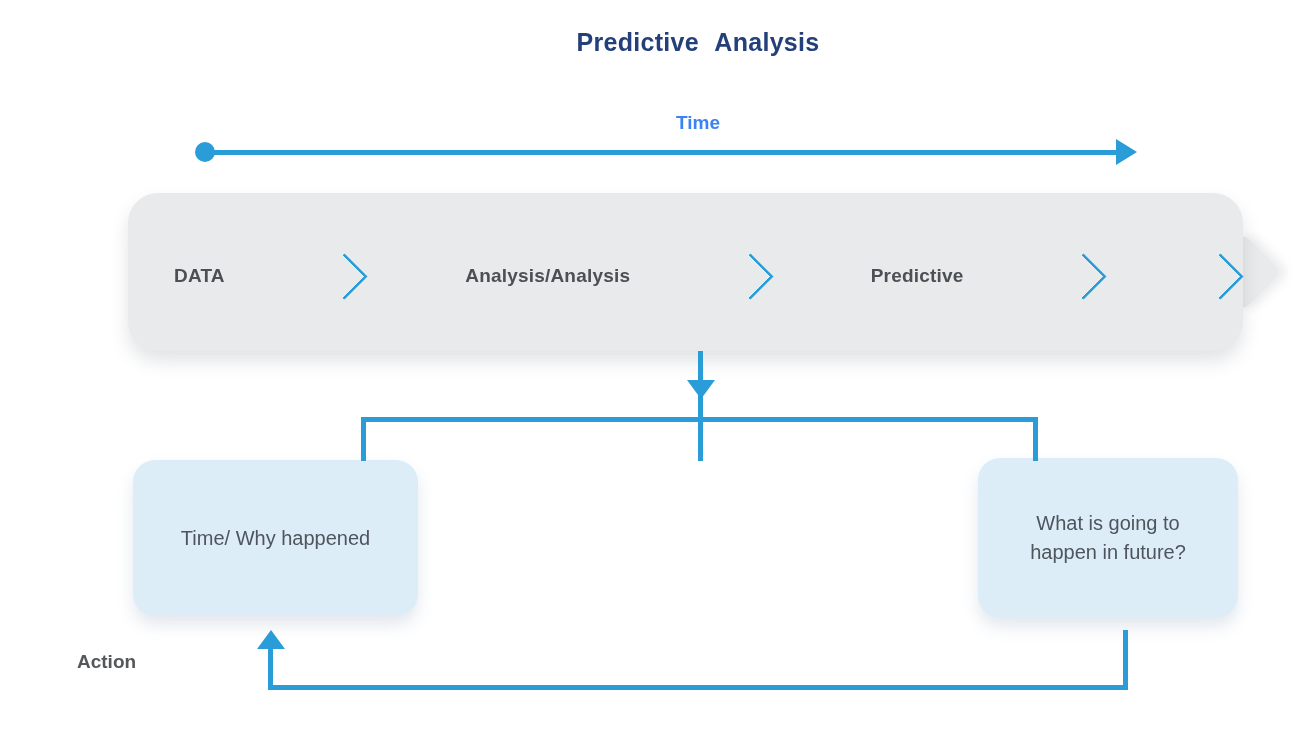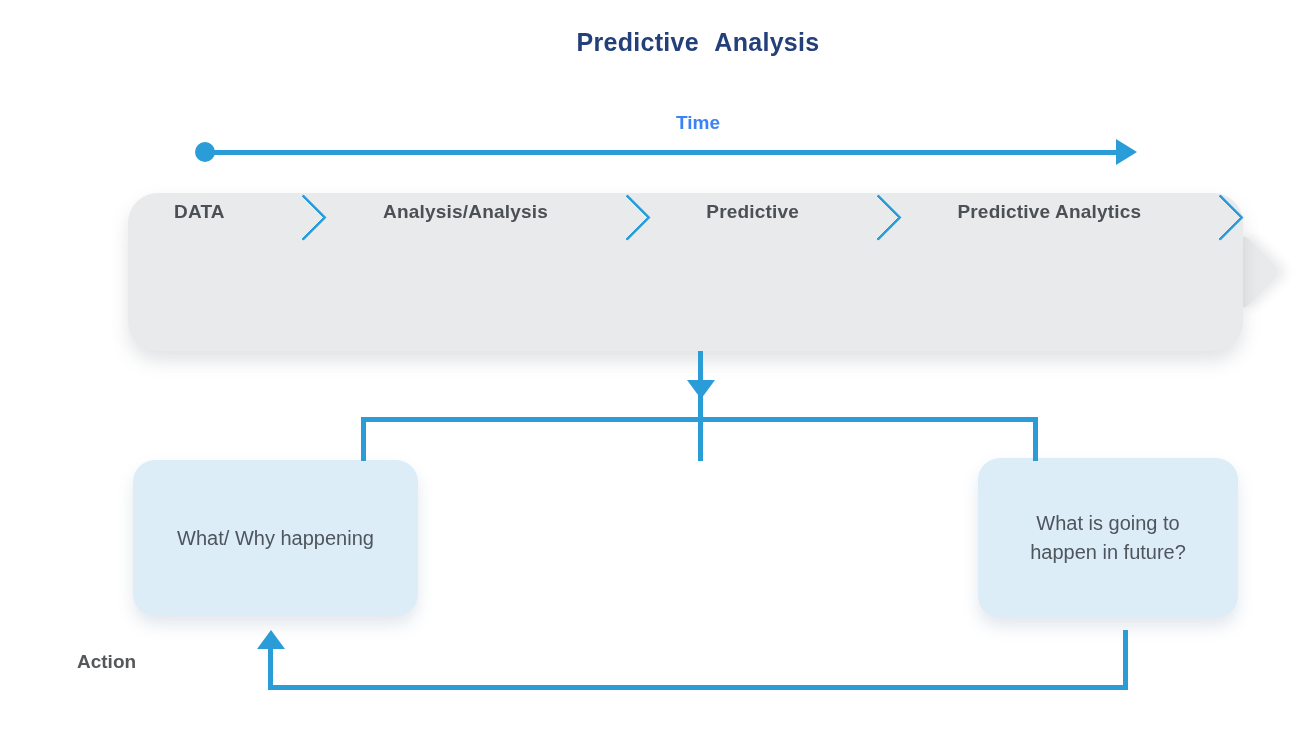--- a/index.html
+++ b/index.html
@@ -21,21 +21,21 @@
   .time-dot{position:absolute;left:147px;top:142px;width:20px;height:20px;border-radius:50%;
          background:var(--accent_blue,#2A9CD8);}
   .time-head{position:absolute;left:1068px;top:139px;width:0;height:0;
          border-top:13px solid transparent;border-bottom:13px solid transparent;
          border-left:21px solid var(--accent_blue,#2A9CD8);}
 
   
   .banner{position:absolute;left:80px;top:193px;width:1115px;height:158px;
          background:var(--pipeline_bg,#E9EAEB);border-radius:30px;
          box-shadow:0 10px 18px rgba(90,100,110,0.18);
-         display:flex;align-items:flex-start;justify-content:space-between;
+         display:flex;align-items:center;justify-content:space-between;
          padding:8px 6px 0 46px;box-sizing:border-box;z-index:2;}
   .banner-point{position:absolute;left:1166px;top:244px;width:56px;height:56px;
          background:var(--pipeline_bg,#E9EAEB);transform:rotate(45deg);
          border-radius:10px;box-shadow:6px -6px 10px rgba(90,100,110,0.12);z-index:1;}
   .stage{font-size:19px;font-weight:bold;color:#4B5055;letter-spacing:.2px;white-space:nowrap;}
   .chev{width:30px;height:30px;flex:0 0 auto;
          border-top:3px solid var(--accent_blue,#2A9CD8);
          border-right:3px solid var(--accent_blue,#2A9CD8);
          transform:rotate(45deg);border-radius:1px;}
   .chev.last{position:relative;z-index:3;}
@@ -80,31 +80,30 @@
   <div class="time-head"></div>
 
   <div class="banner-point"></div>
   <div class="banner">
     <span class="stage">DATA</span>
     <span class="chev"></span>
     <span class="stage">Analysis/Analysis</span>
     <span class="chev"></span>
     <span class="stage">Predictive</span>
     <span class="chev"></span>
-    <span class="stage">Predictive Analytics</span>
     <span class="chev last"></span>
   </div>
 
   <div class="ln down-line"></div>
   <div class="down-head"></div>
   <div class="ln conn-h"></div>
   <div class="ln conn-vl"></div>
   <div class="ln conn-vr"></div>
 
-  <div class="qbox qbox1">What/ Why happening</div>
+  <div class="qbox qbox1">Time/ Why happened</div>
   <div class="qbox qbox3">What is going to
 happen in future?</div>
 
   <div class="action-label">Action</div>
   <div class="ln ret-vr"></div>
   <div class="ln ret-h"></div>
   <div class="ln ret-vl"></div>
   <div class="up-head"></div>
 
 </div>

